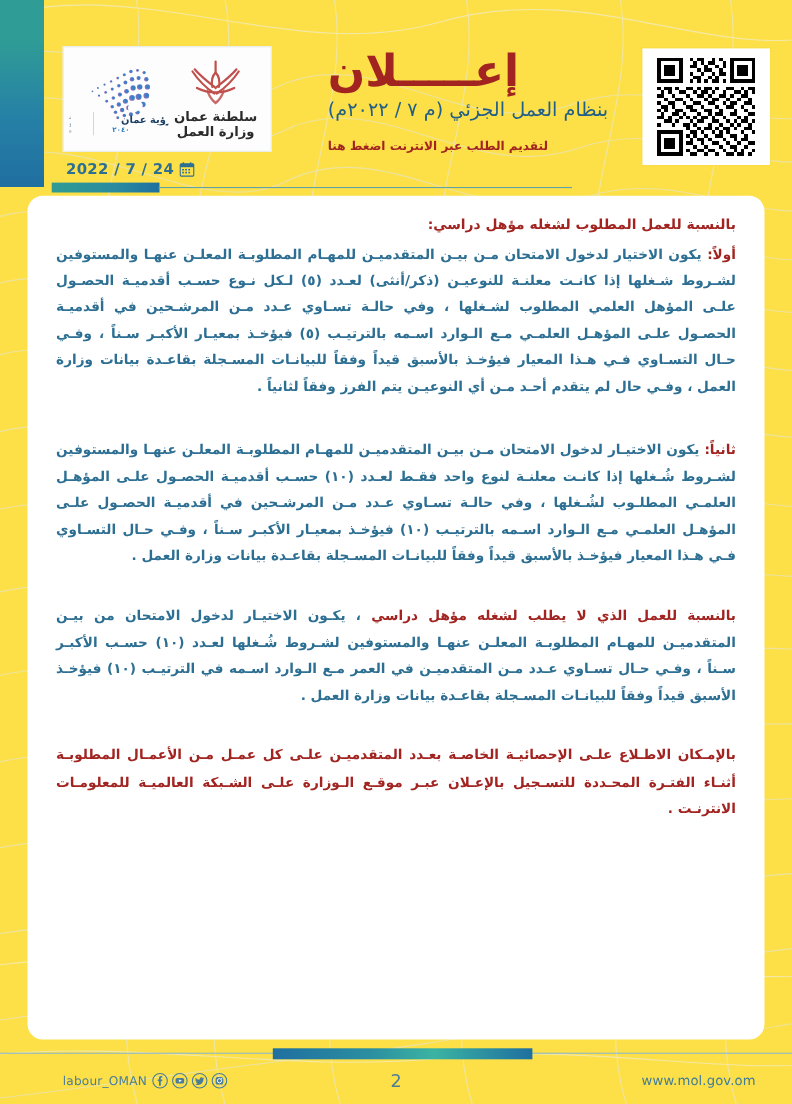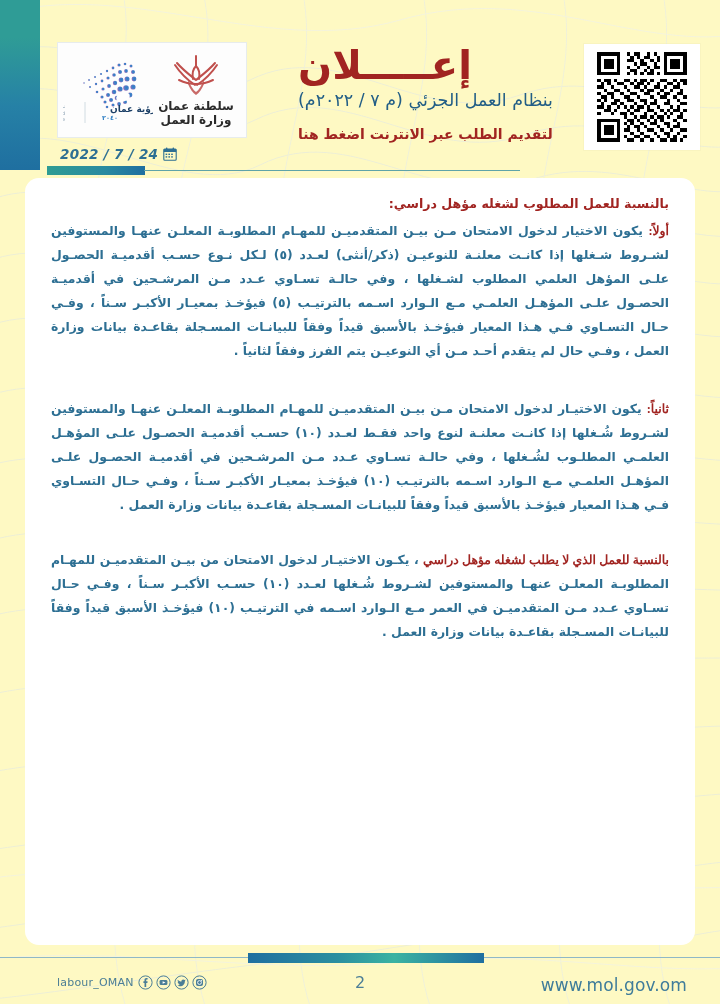--- a/index.html
+++ b/index.html
@@ -15,21 +15,21 @@
     font-family: "DejaVu Sans", "Liberation Sans", sans-serif;
     background: #f4f6f6;
     position: relative;
   }
 
   
   .page {
     position: relative;
     width: 720px;
     height: 1004px;
-    background: #fef9c3;
+    background: #fde047;
     overflow: hidden;
   }
 
   
   .topo {
     position: absolute;
     inset: 0;
     opacity: 0.55;
     pointer-events: none;
   }
@@ -119,37 +119,36 @@
   .ann-subtitle {
     margin-top: 4px;
     font-size: 17.5px;
     font-weight: normal;
     color: #225e86;
     direction: rtl;
     line-height: 1.25;
   }
   .ann-link {
     margin-top: 14px;
-    font-size: 14px;
+    font-size: 11px;
     font-weight: bold;
     color: #a12421;
     direction: rtl;
     text-decoration: none;
     display: block;
   }
 
   .date-row {
     position: absolute;
     top: 146px;
     left: 60px;
     display: flex;
     align-items: center;
     gap: 5px;
     direction: ltr;
-    font-style: italic;
   }
   .date-text {
     font-size: 13.5px;
     font-weight: bold;
     color: #2d6f93;
     letter-spacing: 0.3px;
   }
   .cal-icon { display: block; }
 
   
@@ -198,21 +197,20 @@
     font-size: 12.4px;
     font-weight: bold;
     color: #2d6f93;
     text-align: justify;
     text-align-last: right;
     line-height: 1.95;
     direction: rtl;
   }
   .para .marker {
     color: #a12421;
-    font-family: Liberation Serif, serif;
   }
   .para.para-red {
     color: #a12421;
   }
   .block-gap-lg { margin-bottom: 30px; }
   .block-gap-xl { margin-bottom: 34px; }
 
   
   .footer {
     position: absolute;
@@ -257,21 +255,21 @@
     left: 0;
     width: 720px;
     text-align: center;
     font-size: 16px;
     color: #4b7e96;
   }
   .site-url {
     position: absolute;
     top: 30px;
     right: 33px;
-    font-size: 17px;
+    font-size: 12px;
     color: #3f7c9a;
     letter-spacing: 0.1px;
     direction: ltr;
   }
 </style>
 </head>
 <body>
 
 <div class="page">
 
@@ -632,20 +630,23 @@
     </div>
 
     <div class="block block-gap-lg">
       <p class="para"><span class="marker">ثانياً:</span><span> يكون الاختيـار لدخول الامتحان مـن بيـن المتقدميـن للمهـام المطلوبـة المعلـن عنهـا والمستوفين لشـروط شُـغلها إذا كانـت معلنـة لنوع واحد فقـط لعـدد (١٠) حسـب أقدميـة الحصـول علـى المؤهـل العلمـي المطلـوب لشُـغلها ، وفي حالـة تسـاوي عـدد مـن المرشـحين في أقدميـة الحصـول علـى المؤهـل العلمـي مـع الـوارد اسـمه بالترتيـب (١٠) فيؤخـذ بمعيـار الأكبـر سـناً ، وفـي حـال التسـاوي فـي هـذا المعيار فيؤخـذ بالأسبق قيداً وفقاً للبيانـات المسـجلة بقاعـدة بيانات وزارة العمل .</span></p>
     </div>
 
     <div class="block block-gap-lg">
       <p class="para"><span class="marker">بالنسبة للعمل الذي لا يطلب لشغله مؤهل دراسي</span><span> ، يكـون الاختيـار لدخول الامتحان من بيـن المتقدميـن للمهـام المطلوبـة المعلـن عنهـا والمستوفين لشـروط شُـغلها لعـدد (١٠) حسـب الأكبـر سـناً ، وفـي حـال تسـاوي عـدد مـن المتقدميـن في العمر مـع الـوارد اسـمه في الترتيـب (١٠) فيؤخـذ الأسبق قيداً وفقاً للبيانـات المسـجلة بقاعـدة بيانات وزارة العمل .</span></p>
     </div>
 
+    <div class="block block-gap-xl">
+      <p class="para para-red">بالإمـكان الاطـلاع علـى الإحصائيـة الخاصـة بعـدد المتقدميـن علـى كل عمـل مـن الأعمـال المطلوبـة أثنـاء الفتـرة المحـددة للتسـجيل بالإعـلان عبـر موقـع الـوزارة علـى الشـبكة العالميـة للمعلومـات الانترنـت .</p>
+    </div>
 
   </div>
 
   <div class="footer">
     <div class="footer-line"></div>
     <div class="footer-grad"></div>
 
     <div class="footer-social">
       <span class="handle">labour_OMAN</span>
 

